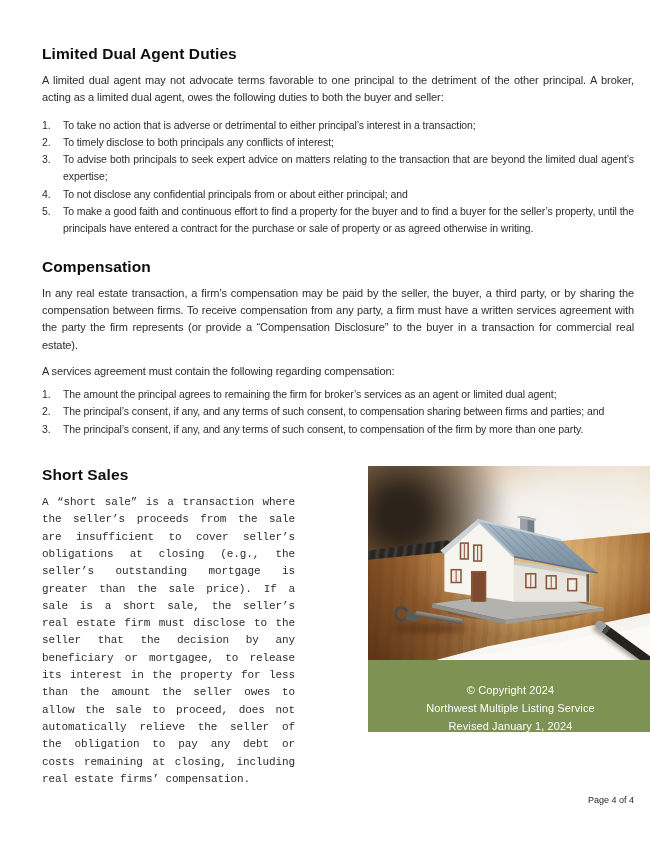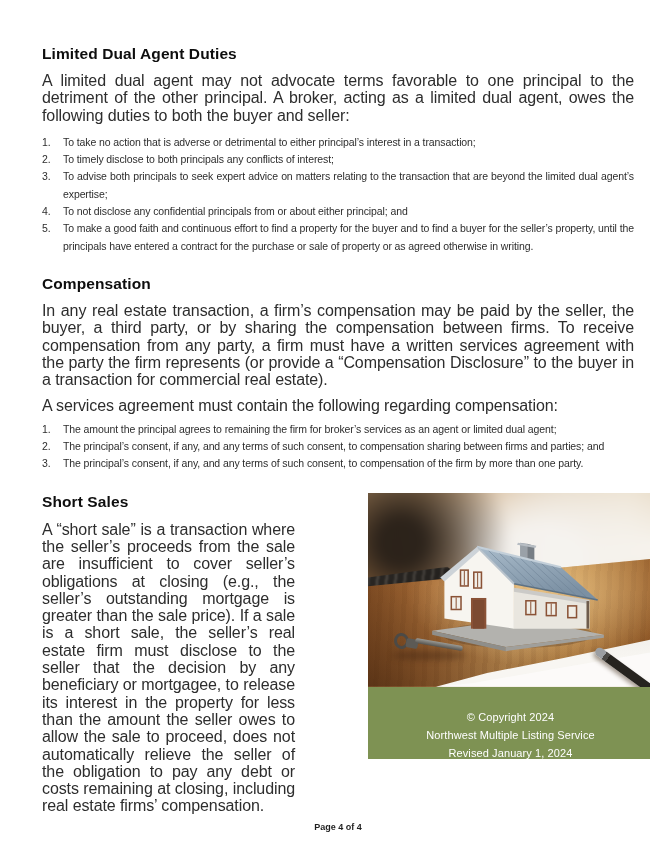--- a/index.html
+++ b/index.html
@@ -8,35 +8,35 @@
     width: 650px; height: 841px; overflow: hidden;
     font-family: "Liberation Sans", "DejaVu Sans", sans-serif;
     color: #2d2d2d;
   }
   .page { width: 650px; height: 841px; padding: 45px 16px 0 42px; position: relative; }
 
   h2.sec-heading {
     font-size: 15.5px; font-weight: bold; color: #0e0e0e; letter-spacing: 0.1px;
   }
   p.body-text {
-    font-size: 16px; line-height: 17.3px; text-align: justify;
+    font-size: 11px; line-height: 17.3px; text-align: justify;
     letter-spacing: -0.1px; margin-top: 9px;
   }
   ol.num-list { list-style: none; margin-top: 10px; }
   ol.num-list li { display: flex; font-size: 10.5px; line-height: 17.3px; letter-spacing: -0.1px; }
   ol.num-list .li-num { width: 21px; flex-shrink: 0; }
   ol.num-list .li-text { flex: 1; text-align: justify; display: block; }
 
   .section { margin-top: 0; }
   .section.mt { margin-top: 20px; }
 
   
-  .ss-row { display: flex; margin-top: 20px; }
+  .ss-row { display: flex; margin-top: 28px; }
   .ss-left { width: 253px; flex-shrink: 0; }
-  .ss-left p.body-text { margin-top: 10px; }
+  .ss-left p.body-text { margin-top: 10px; font-family: Liberation Mono, monospace; }
   .ss-figure { width: 300px; margin-left: auto; margin-right: -34px; }
 
   
   .photo { position: relative; width: 300px; height: 194px; overflow: hidden; background: #cdb394; }
   .photo-bg {
     position: absolute; inset: -12px; filter: blur(6px);
     background:
       radial-gradient(circle at 14% 28%, rgba(35,28,22,0.95) 0 7%, rgba(35,28,22,0) 34%),
       radial-gradient(circle at 4% 66%, rgba(212,138,68,0.85), rgba(212,138,68,0) 40%),
       radial-gradient(ellipse at 56% 36%, rgba(246,244,241,0.95) 0 16%, rgba(246,244,241,0) 55%),
@@ -97,22 +97,22 @@
   .photo-house { position: absolute; left: 58px; top: 48px; width: 184px; height: 116px; }
 
   
   .credit-box {
     width: 300px; height: 72px; background: #7e9253; color: #ffffff;
     text-align: center; padding: 21px 15px 0 0;
     font-size: 11px; line-height: 18px; letter-spacing: 0.1px;
   }
 
   .page-footer {
-    margin-top: 7px; text-align: center;
-    font-size: 9px; font-weight: bold; color: #1f1f1f;
+    margin-top: 7px; text-align: right;
+    font-size: 9px; font-weight: normal; color: #1f1f1f;
   }
 </style>
 </head>
 <body>
 
 <div class="page">
 
   <div class="section">
     <h2 class="sec-heading">Limited Dual Agent Duties</h2>
     <p class="body-text">A limited dual agent may not advocate terms favorable to one principal to the detriment of the other principal. A broker, acting as a limited dual agent, owes the following duties to both the buyer and seller:</p>

